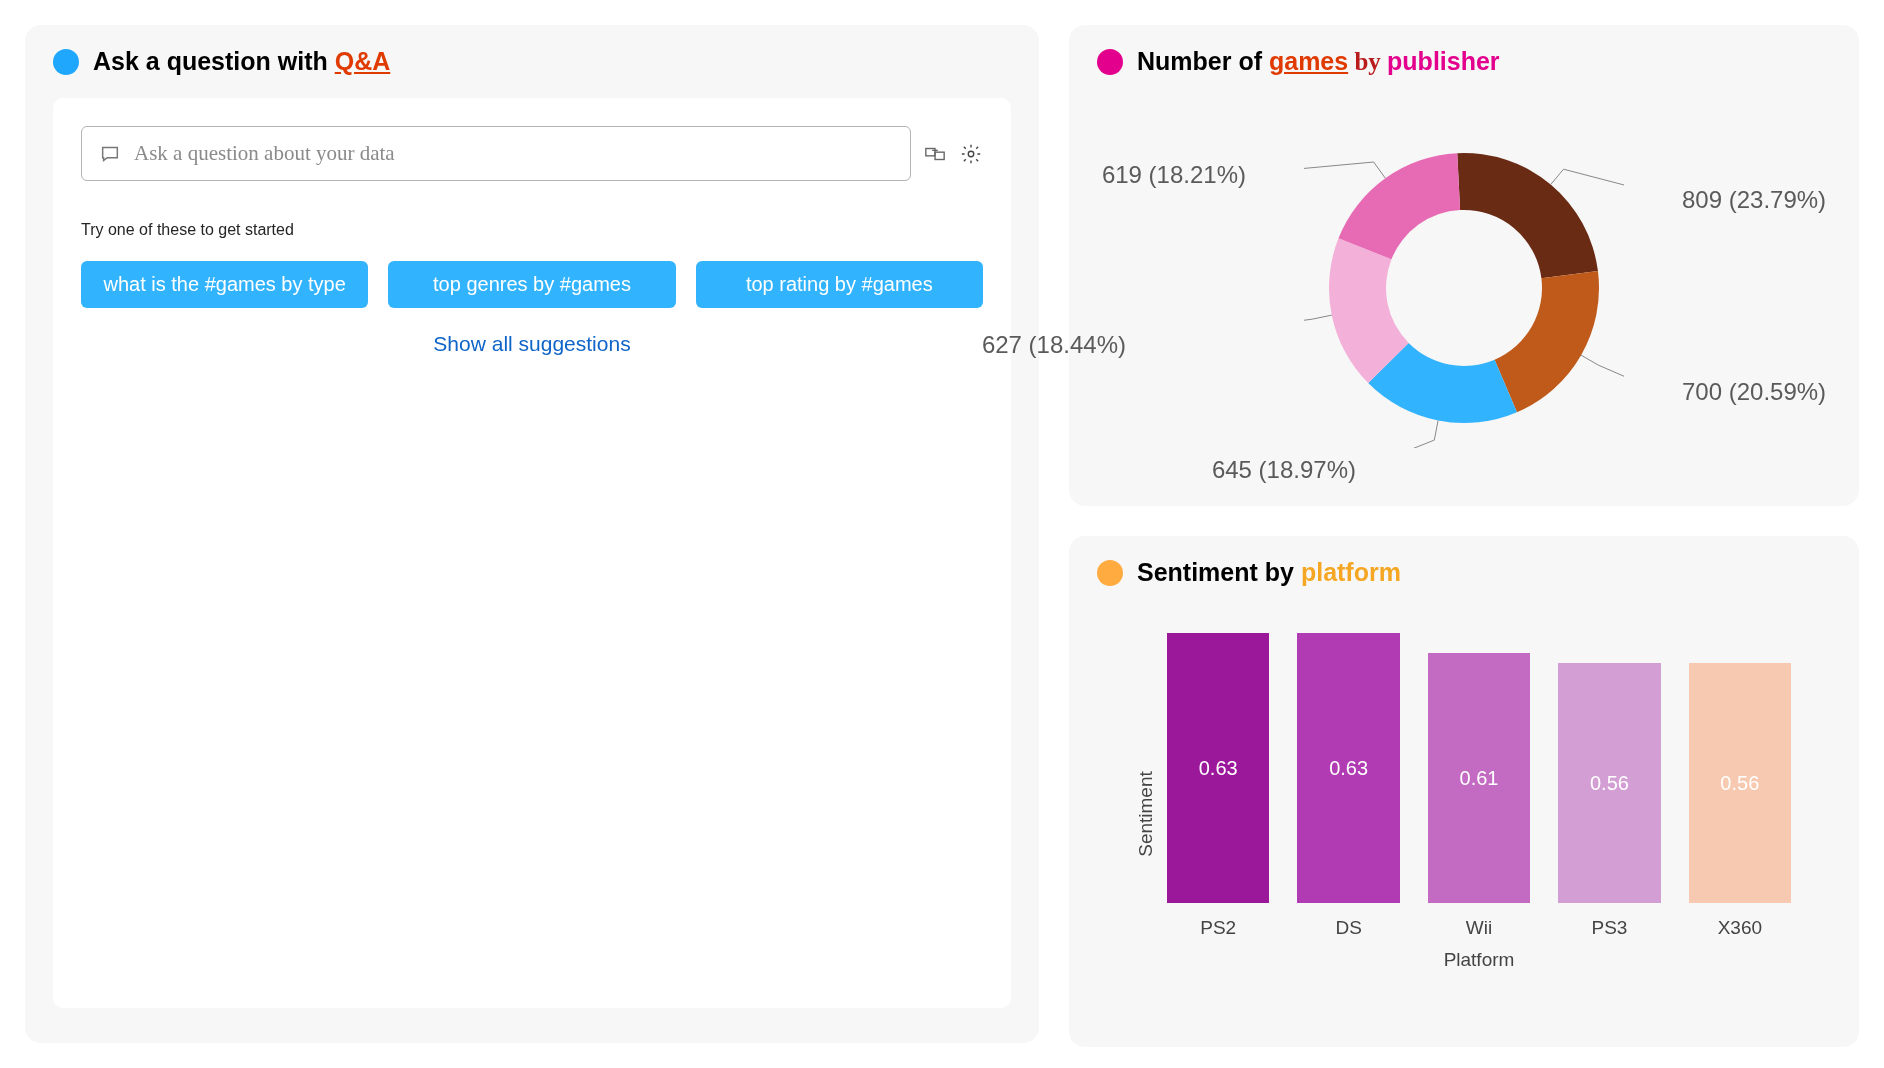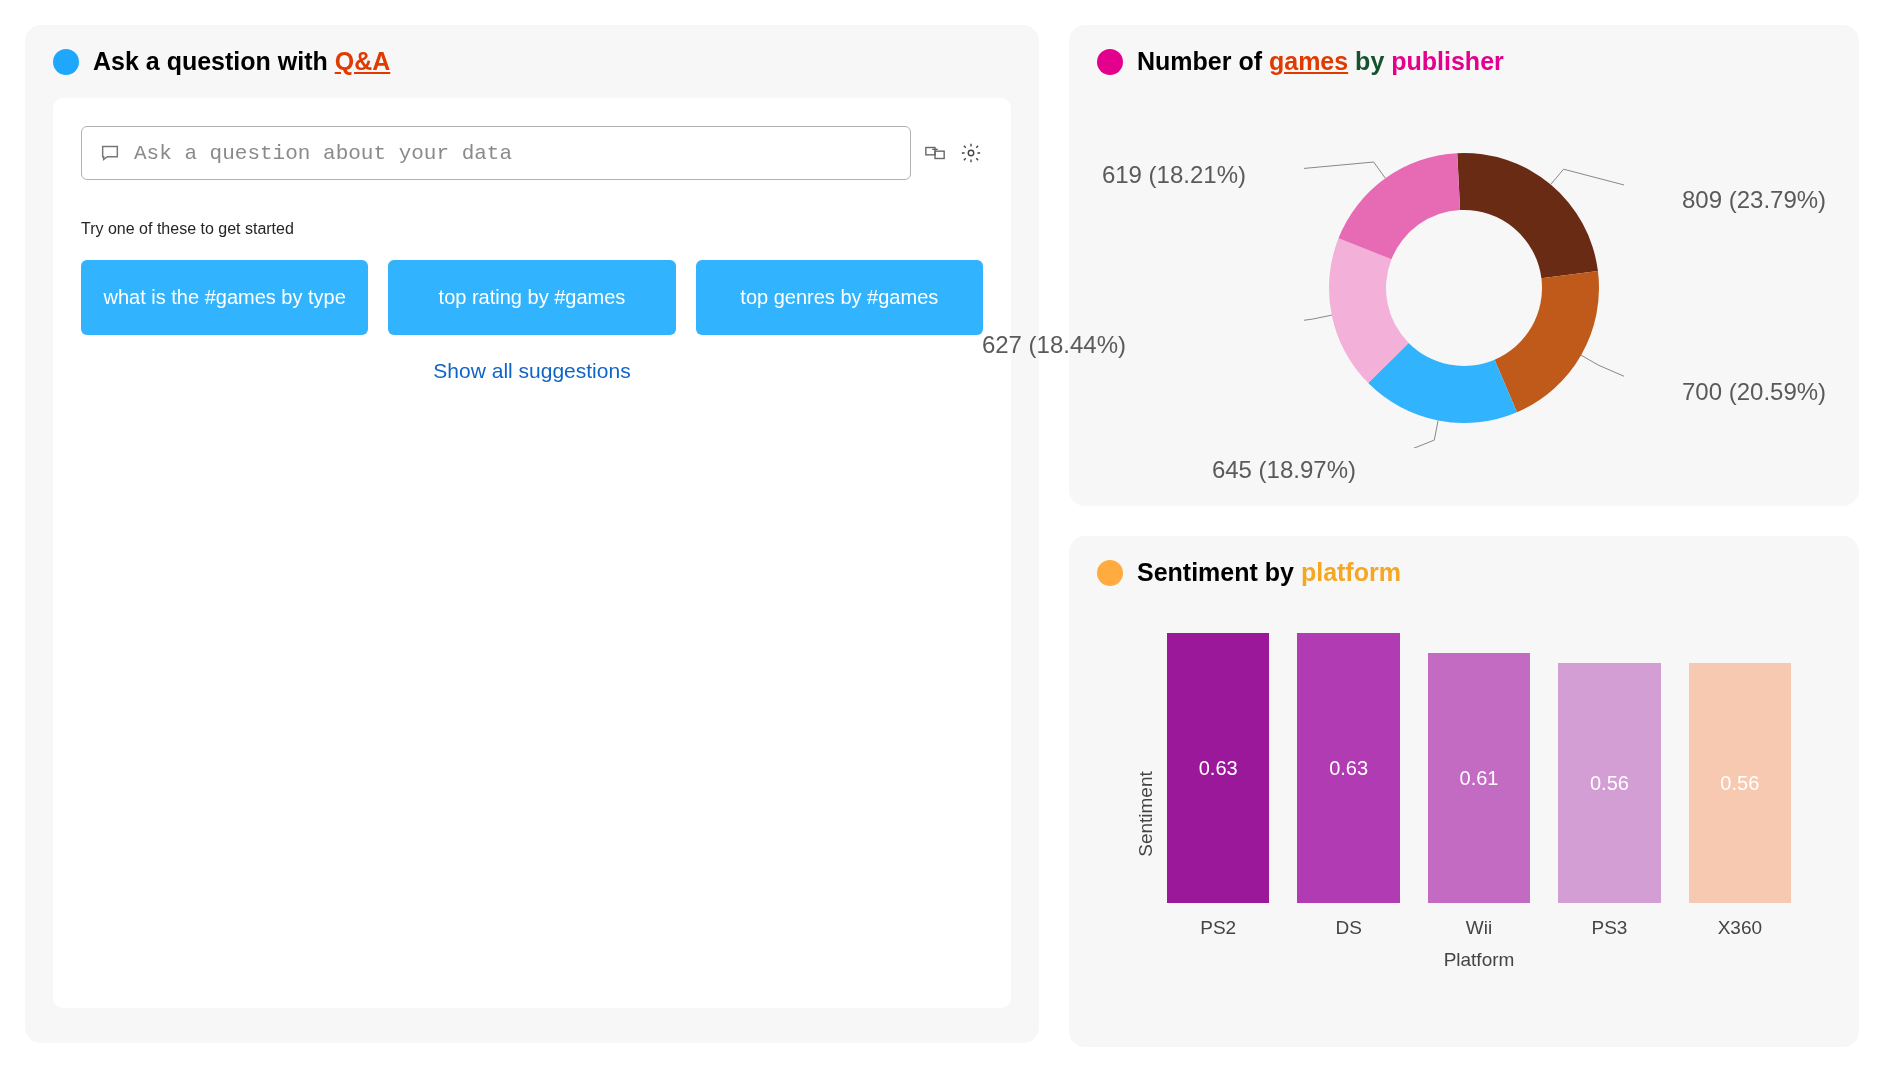--- a/index.html
+++ b/index.html
@@ -32,21 +32,21 @@
   }
   .dot {
     width: 26px; height: 26px; border-radius: 50%;
     flex-shrink: 0;
   }
   .dot-blue { background: #1ea7fd; }
   .dot-pink { background: #e3008c; }
   .dot-orange { background: #ffab40; }
   .title-seg1 { color: #000000; text-align: center; }
   .title-seg2 { color: #e03a00; text-decoration: underline; }
-  .title-seg3 { color: #14532d; }
+  .title-seg3 { color: #b91c1c; font-family: Liberation Serif, serif; }
   .title-seg4 { color: #e3008c; }
   .title-seg5 { color: #f5a623; }
   .qna-body {
     background: #ffffff;
     border-radius: 10px;
     padding: 28px 28px 0 28px;
     min-height: 910px;
   }
   .qna-input-row {
     display: flex;
@@ -60,36 +60,36 @@
     border-radius: 6px;
     padding: 14px 16px;
     font-size: 21px;
     color: #333;
     display: flex;
     align-items: center;
     gap: 12px;
   }
   .qna-input input {
     border: none; outline: none; flex: 1; font-size: 21px;
-    font-family: Liberation Mono, monospace; color: #7f1d1d; background: transparent;
+    font-family: Liberation Serif, serif; color: #7f1d1d; background: transparent;
   }
   .qna-input input::placeholder { color: #8a8a8a; }
   .icon-btn {
     width: 24px; height: 24px; cursor: pointer; color: #5a5a5a;
     display: inline-flex; align-items: center; justify-content: center;
   }
   .try-label { font-size: 16px; color: #252525; margin-bottom: 22px; }
   .suggestions-row { display: flex; gap: 20px; margin-bottom: 24px; }
   .suggestion-chip {
     flex: 1;
     background: #32b3fe;
     color: #fff;
     border: none;
     border-radius: 6px;
-    padding: 26px 18px;
+    padding: 12px 18px;
     font-size: 20px;
     text-align: center;
     cursor: pointer;
     font-family: inherit;
   }
   .show-all {
     color: #0f64c8;
     font-size: 21px;
     text-align: center;
     cursor: pointer;
@@ -178,22 +178,22 @@
         <span class="icon-btn">
           <svg viewBox="0 0 24 24" width="22" height="22" fill="none" stroke="#444" stroke-width="1.5">
               <circle cx="12" cy="12" r="3"></circle>
               <path d="M12 2v3M12 19v3M4.2 4.2l2.1 2.1M17.7 17.7l2.1 2.1M2 12h3M19 12h3M4.2 19.8l2.1-2.1M17.7 6.3l2.1-2.1"></path>
             </svg>
         </span>
       </div>
       <div class="try-label">Try one of these to get started</div>
       <div class="suggestions-row">
         <button class="suggestion-chip">what is the #games by type</button>
+        <button class="suggestion-chip">top genres by #games</button>
         <button class="suggestion-chip">top rating by #games</button>
-        <button class="suggestion-chip">top genres by #games</button>
       </div>
       <div class="show-all">Show all suggestions</div>
     </div>
   </div>
 
   <div class="right-col">
 
     <div class="card">
       <div class="card-title">
         <span class="dot dot-pink"></span>

